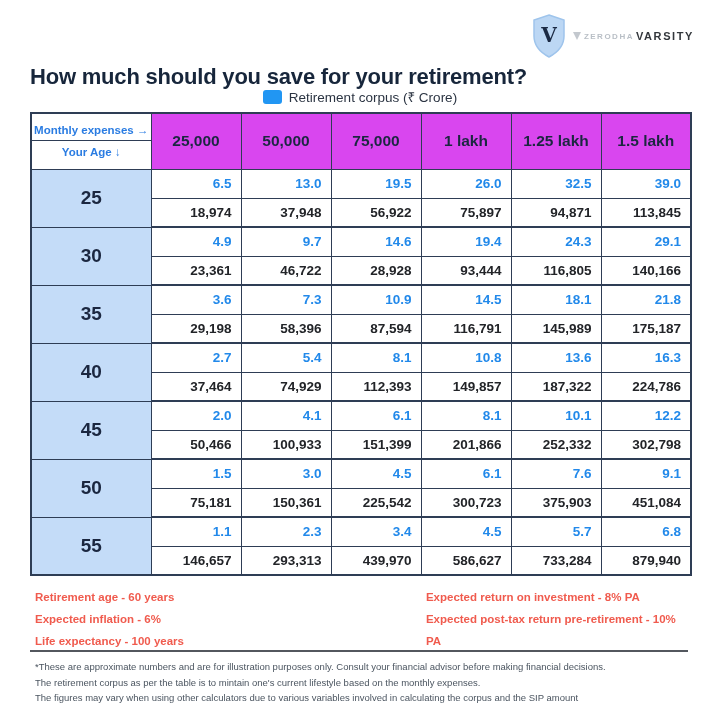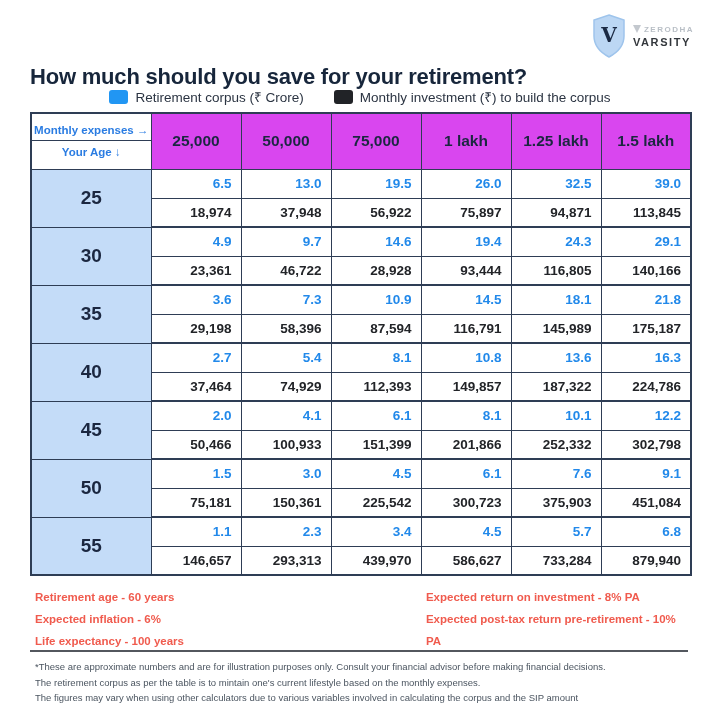--- a/index.html
+++ b/index.html
@@ -4,21 +4,21 @@
 <style>
   * { margin: 0; padding: 0; box-sizing: border-box; }
   html, body { width: 720px; height: 720px; }
   body { font-family: "Liberation Sans", sans-serif; background: #ffffff; }
   .page { position: relative; width: 720px; height: 720px; overflow: hidden; background: #fff; }
 
   
   .title { position: absolute; left: 30px; top: 37px; font-size: 22px; font-weight: 700; color: #17263b; letter-spacing: -0.2px; margin-top: 27px; }
   .logo { position: absolute; right: 26px; top: 14px; display: flex; align-items: center; gap: 7px; }
   .logo-shield { width: 34px; height: 44px; }
-  .logo-text { display: flex; flex-direction: column; justify-content: center; gap: 2px; }
+  .logo-text { display: flex; flex-direction: row; justify-content: center; gap: 2px; }
   .logo-brand { display: flex; align-items: center; gap: 3px; font-size: 8px; font-weight: 700; letter-spacing: 1.5px; color: #b9bfc6; }
   .logo-product { font-size: 11px; font-weight: 700; letter-spacing: 1.6px; color: #33373c; }
 
   
   .legend { position: absolute; top: 88px; left: 0; width: 720px; display: flex; justify-content: center; gap: 30px; }
   .legend-item { display: flex; align-items: center; gap: 7px; font-size: 13.5px; color: #2b3442; }
   .swatch { width: 19px; height: 14px; border-radius: 3px; display: inline-block; }
   .swatch-corpus { background: #2196f3; }
   .swatch-investment { background: #212327; }
 
@@ -70,24 +70,20 @@
         <span>ZERODHA</span>
       </div>
       <div class="logo-product">VARSITY</div>
     </div>
   </div>
 
   <div class="legend">
     <div class="legend-item">
       <span class="swatch swatch-corpus"></span>
       <span>Retirement corpus (₹ Crore)</span>
-    </div>
-    <div class="legend-item">
-      <span class="swatch swatch-investment"></span>
-      <span>Monthly investment (₹) to build the corpus</span>
     </div>
   </div>
 
   <div class="table-wrap">
     <table>
       <colgroup>
         <col style="width:120px">
         <col style="width:90px">
           <col style="width:90px">
           <col style="width:90px">

